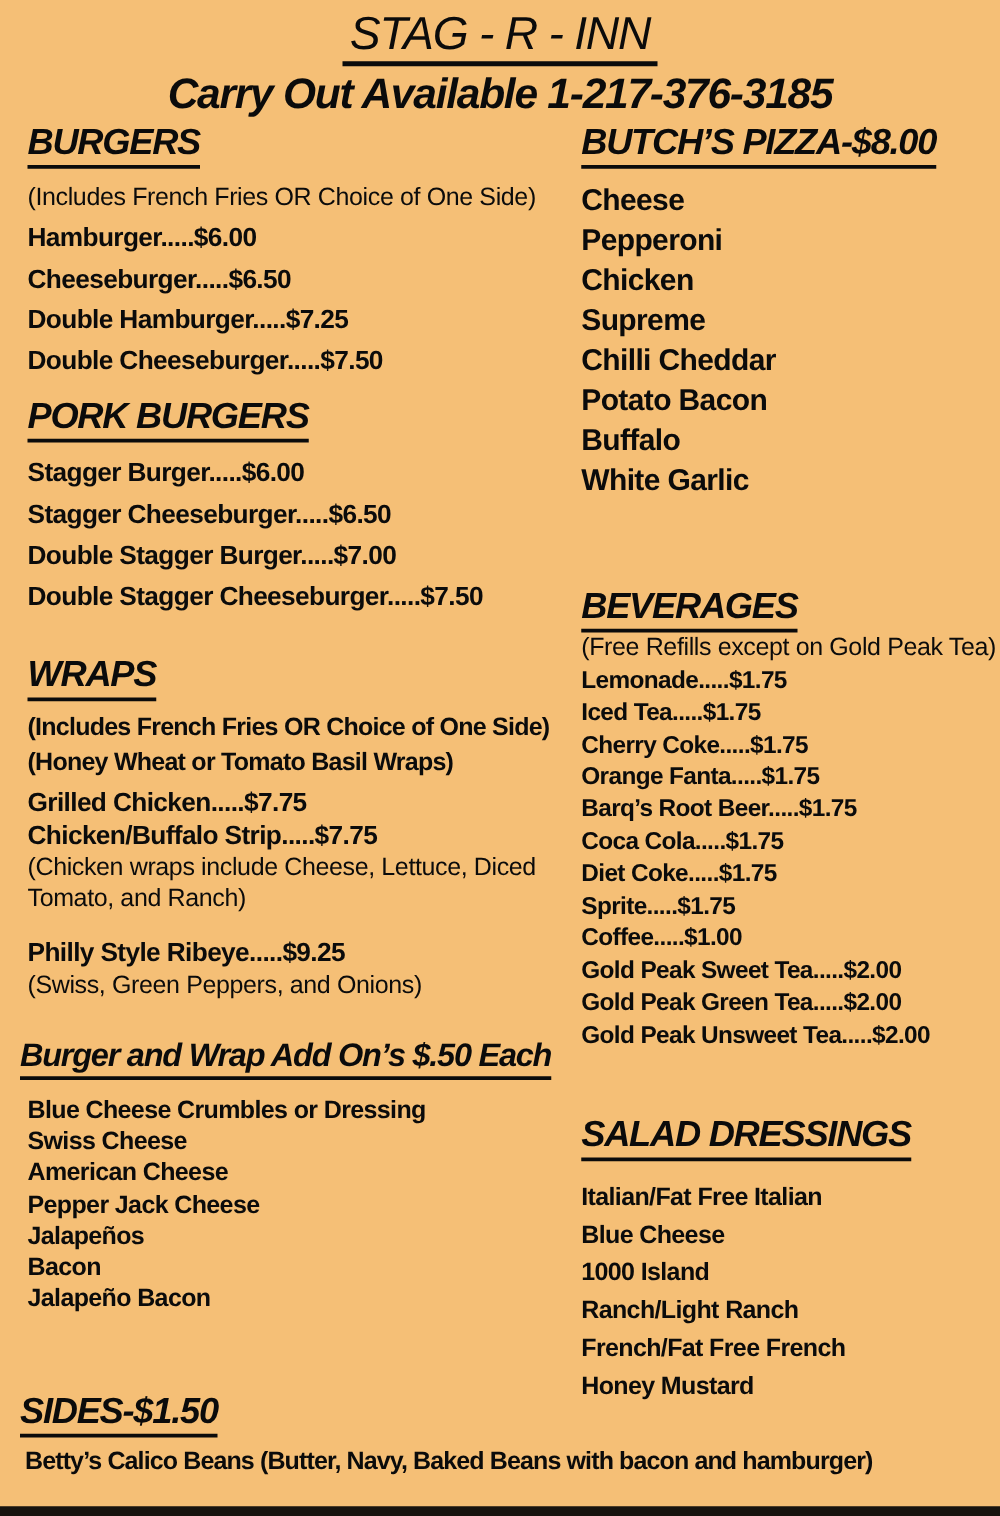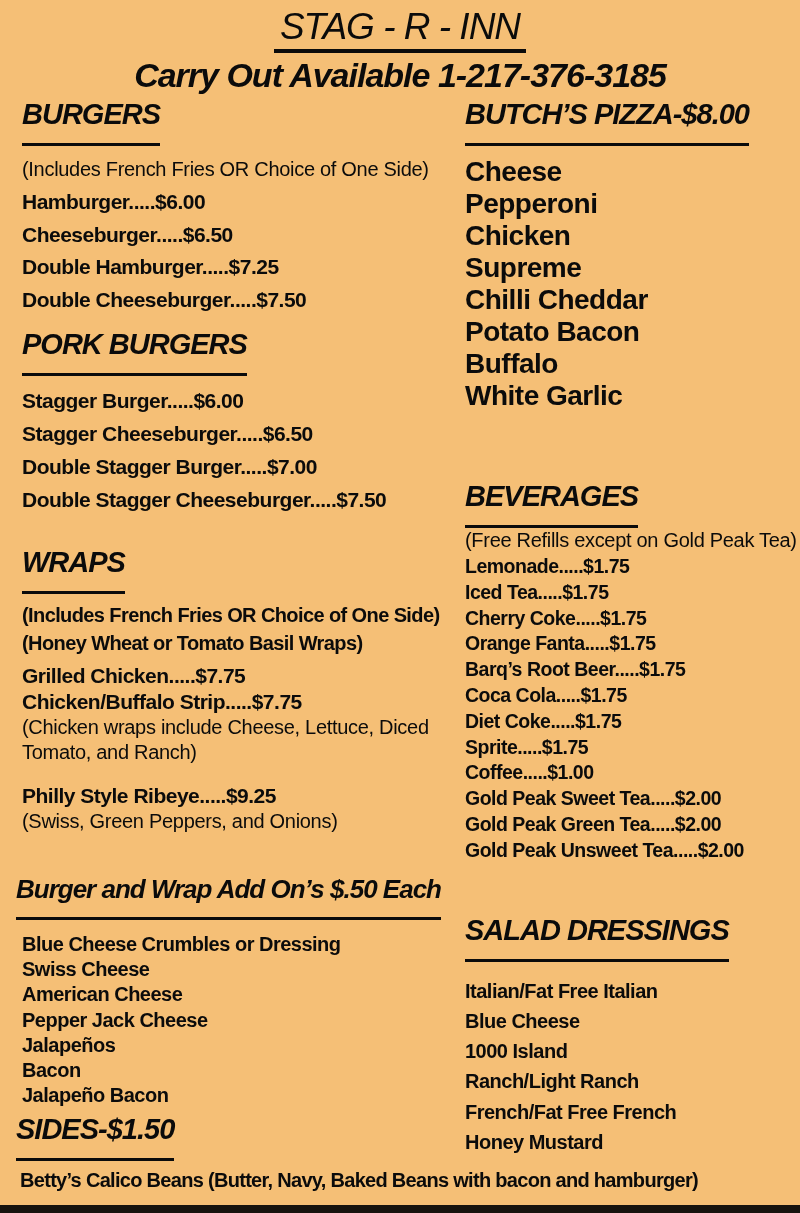--- a/index.html
+++ b/index.html
@@ -19,21 +19,21 @@
     white-space:nowrap;
   }
   .subtitle {
     margin-top:3px;
     font-size:34px; font-weight:bold; font-style:italic; letter-spacing:-1px;
     white-space:nowrap;
   }
   .sec-title {
     display:inline-block;
     font-size:29px; font-weight:bold; font-style:italic; letter-spacing:-1px;
-    border-bottom:3px solid #0b0b0b; padding-bottom:12px;
+    border-bottom:3px solid #0b0b0b; padding-bottom:1px;
     white-space:nowrap;
     text-align:right;
   }
   .col-left  { position:absolute; left:22px;  top:98px; width:445px; }
   .col-right { position:absolute; left:465px; top:98px; width:332px; }
 
   .item { font-weight:bold; letter-spacing:-0.5px; white-space:nowrap; }
   .note-light { font-weight:normal; font-size:20px; letter-spacing:-0.3px; white-space:nowrap; }
 
   
@@ -45,26 +45,26 @@
   .sec-wraps     { margin-top:30px; }
   .wraps-notes   { margin-top:7px; }
   .wraps-note-bold { font-weight:bold; font-size:20px; line-height:28px; letter-spacing:-0.6px; white-space:nowrap; }
   .wraps-items   { margin-top:6px; }
   .wraps-items .item { font-size:21px; line-height:26px; }
   .chicken-note  { line-height:25px; }
   .philly-group  { margin-top:17px; }
   .philly-group .item { font-size:21px; line-height:27px; }
   .ribeye-note   { line-height:25px; }
 
-  .sec-addons    { margin-top:40px; margin-left:-6px; }
+  .sec-addons    { margin-top:28px; margin-left:-6px; }
   .addons-title  { font-size:26px; }
   .items-addons  { margin-top:12px; margin-left:6px; font-size:20px; line-height:25.2px; }
 
   
-  .items-pizza   { margin-top:10px; font-size:28px; line-height:32px; }
+  .items-pizza   { margin-top:10px; font-size:24px; line-height:32px; }
   .sec-bev       { margin-top:68px; }
   .bev-note      { line-height:25px; }
   .items-bev     { margin-top:1px; font-size:19.5px; line-height:25.8px; }
   .sec-salad     { margin-top:50px; }
   .items-salad   { margin-top:14px; font-size:20px; line-height:30.3px; }
 
   
   .sides      { position:absolute; left:16px; top:1113px; width:780px; }
   .sides-note { margin-top:8px; margin-left:4px; font-weight:bold; font-size:20px; letter-spacing:-0.7px; white-space:nowrap; }
   .sides-row  { margin-top:3px; margin-left:4px; }

